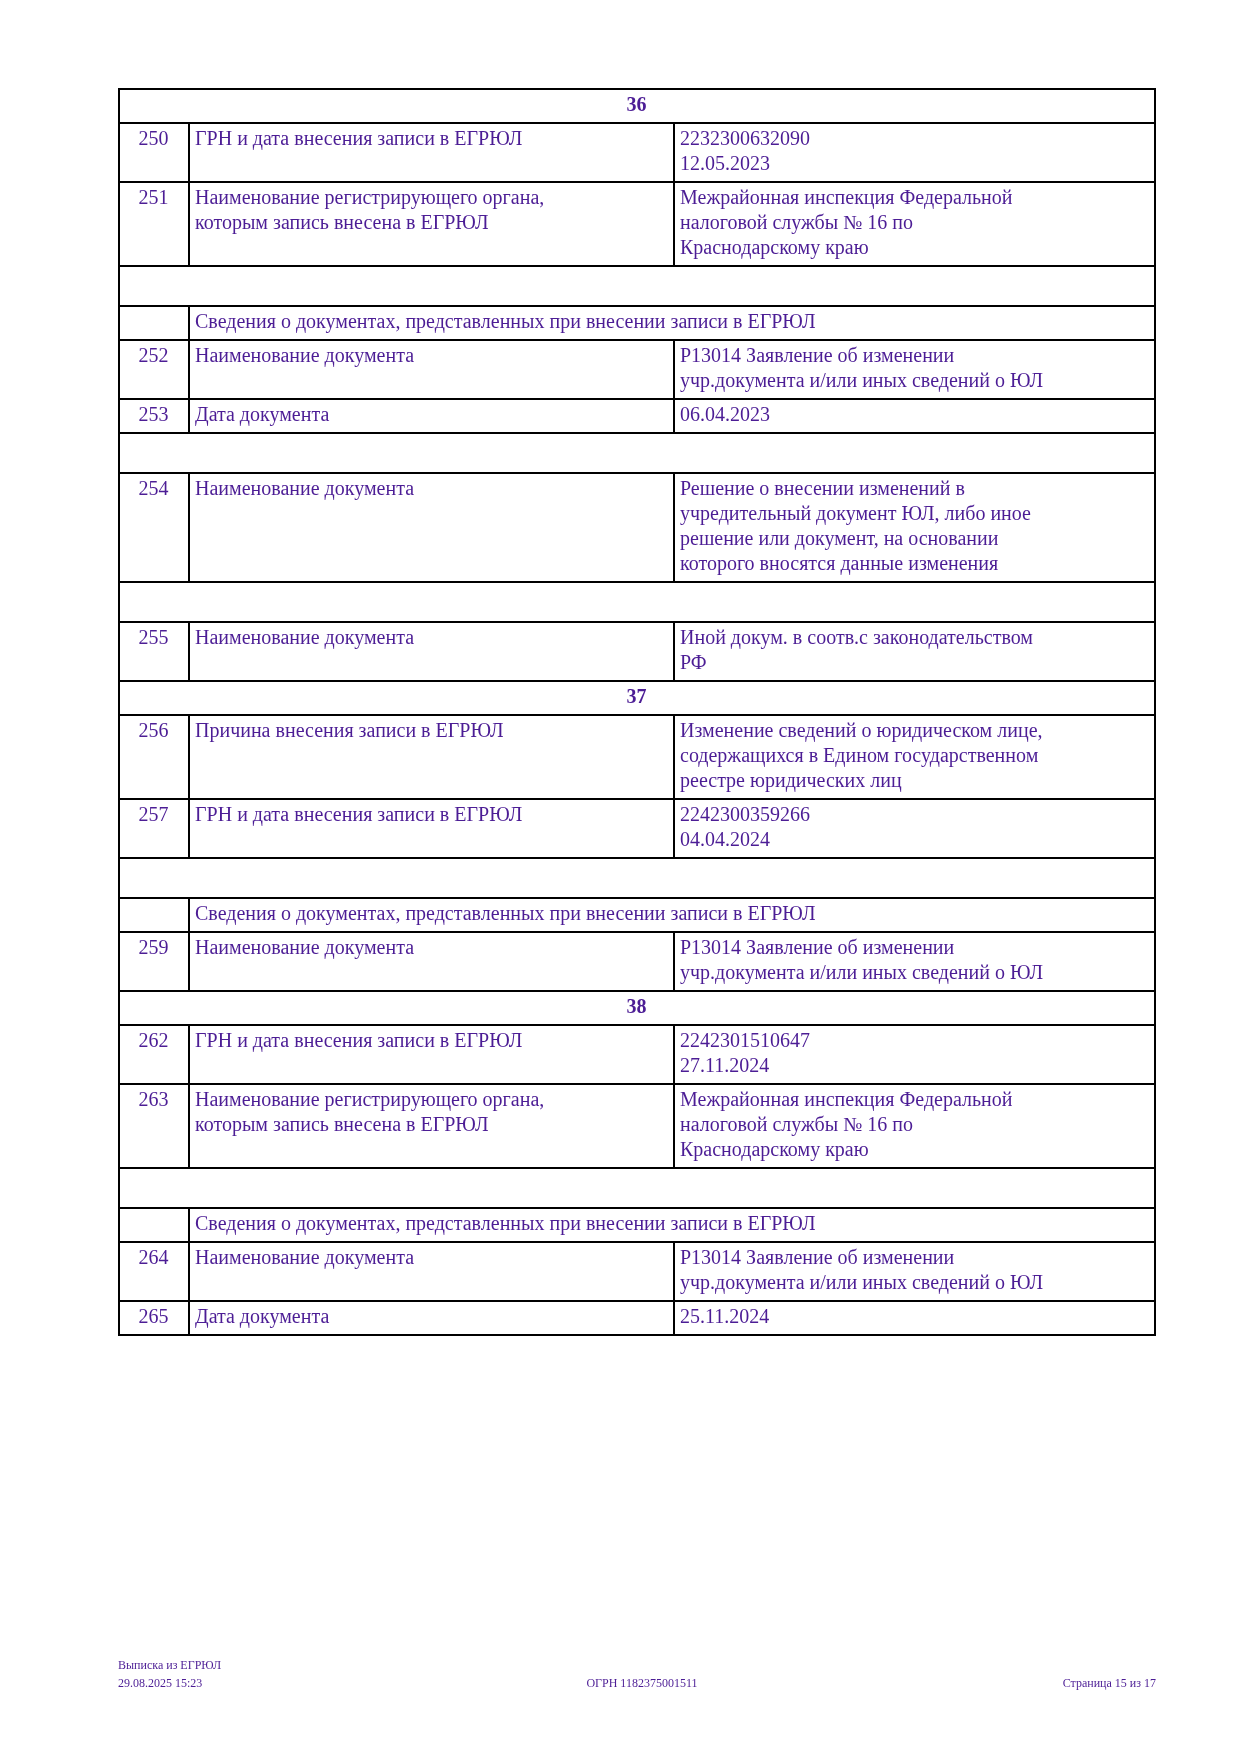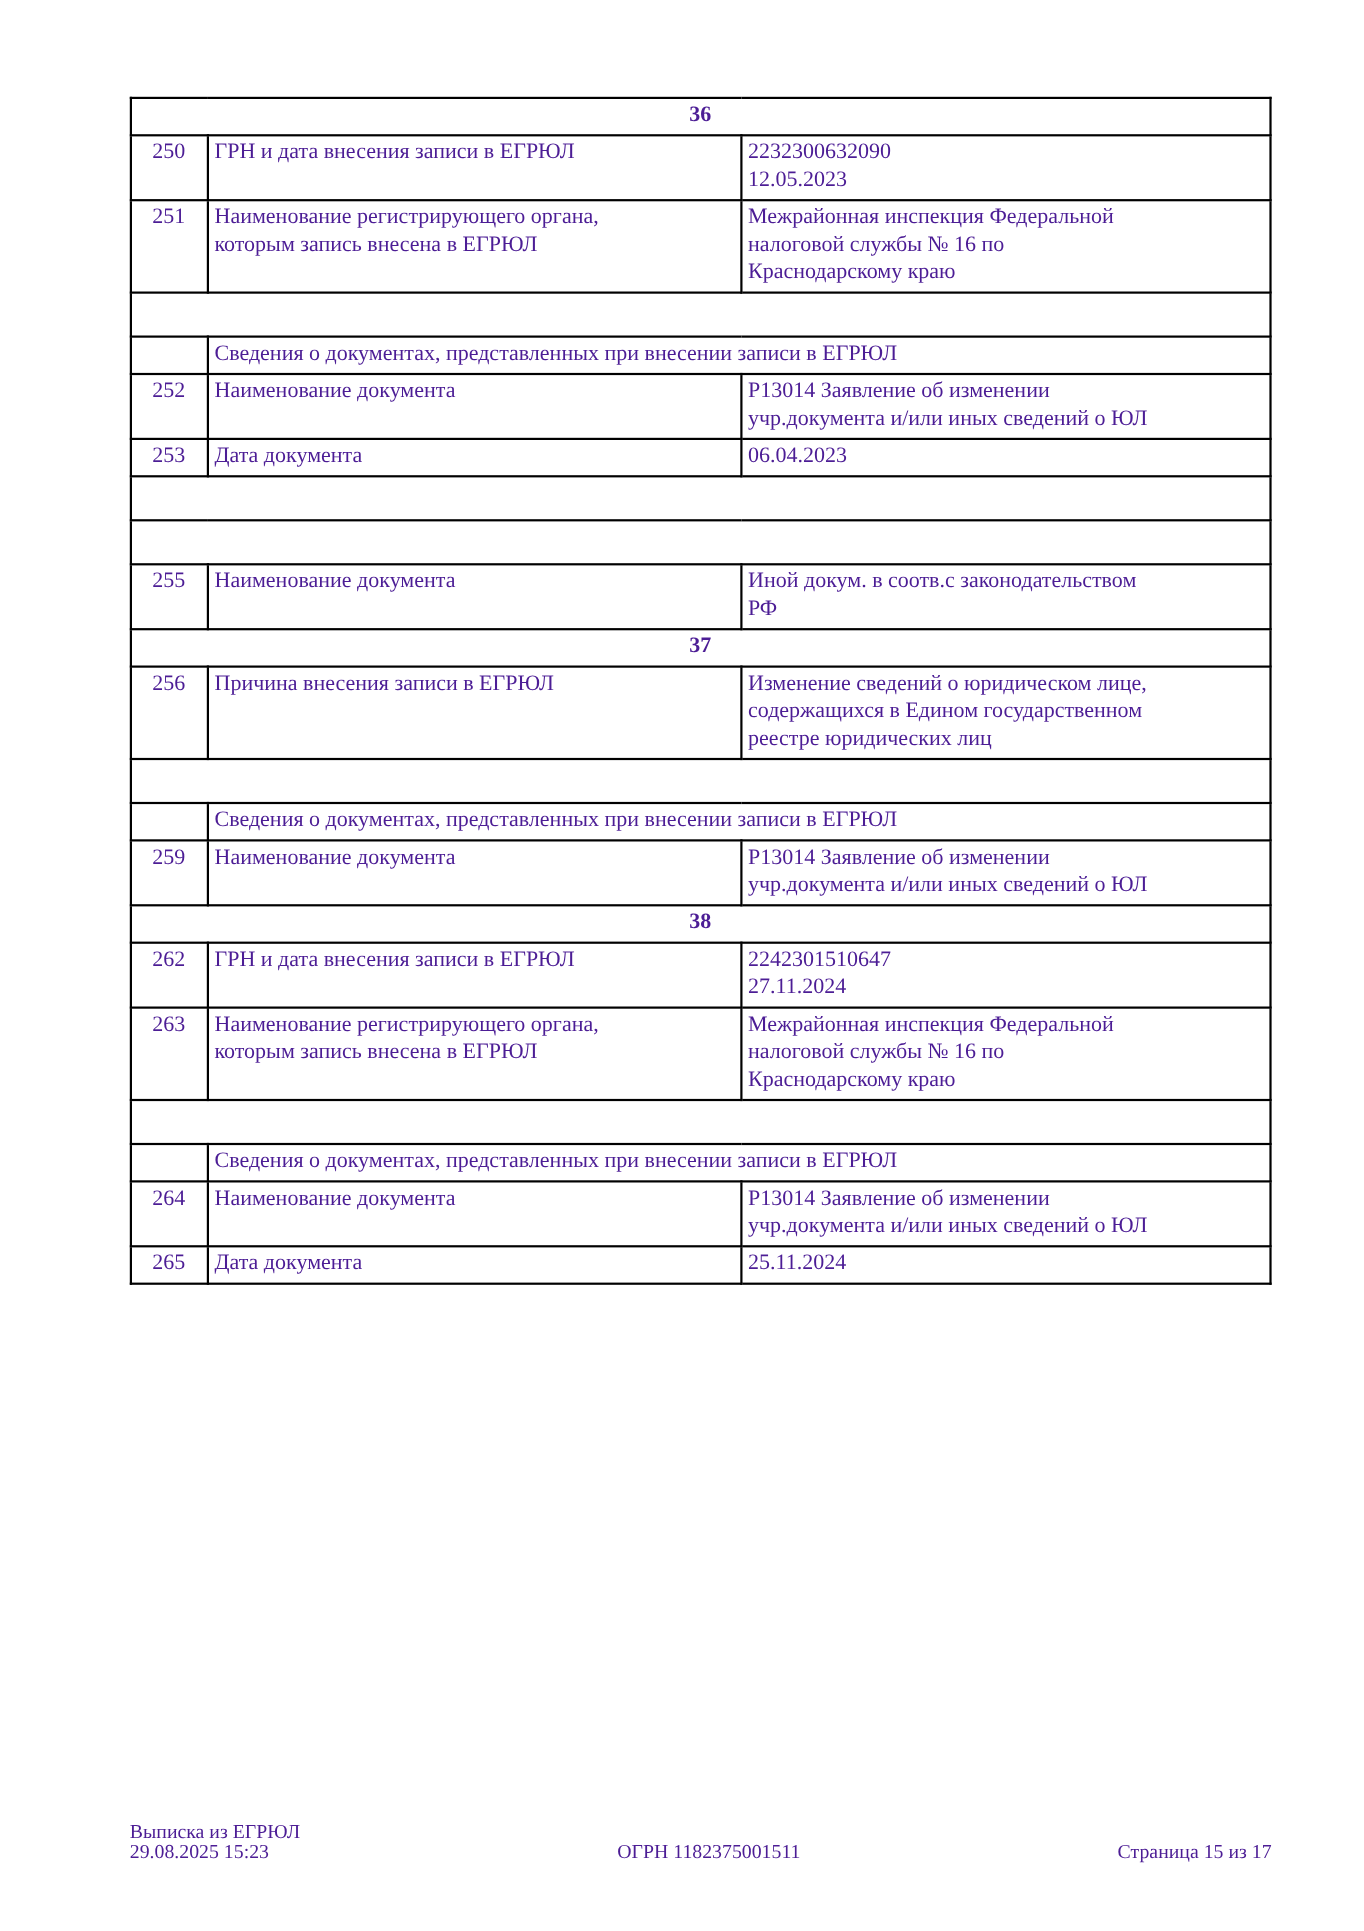--- a/index.html
+++ b/index.html
@@ -55,21 +55,21 @@
     overflow: hidden;
   }
   .footer {
     position: absolute;
     left: 118px;
     top: 1656px;
     width: 1038px;
     display: flex;
     justify-content: space-between;
     align-items: flex-end;
-    font-size: 18px;
+    font-size: 12px;
     line-height: 18px;
   }
   .footer .block-left div {
     white-space: nowrap;
   }
 </style>
 </head>
 <body>
 
 <div class="page">
@@ -113,37 +113,51 @@
         </tr>
         <tr>
           <td class="cell-num">253</td>
           <td class="cell-label">Дата документа</td>
           <td class="cell-value">06.04.2023</td>
         </tr>
         <tr>
           <td class="cell-spacer" colspan="3"></td>
         </tr>
         <tr>
+          <td class="cell-num">254</td>
+          <td class="cell-label">Наименование документа</td>
+          <td class="cell-value">Решение о внесении изменений в
+учредительный документ ЮЛ, либо иное
+решение или документ, на основании
+которого вносятся данные изменения</td>
+        </tr>
+        <tr>
           <td class="cell-spacer" colspan="3"></td>
         </tr>
         <tr>
           <td class="cell-num">255</td>
           <td class="cell-label">Наименование документа</td>
           <td class="cell-value">Иной докум. в соотв.с законодательством
 РФ</td>
         </tr>
         <tr>
           <td class="cell-section" colspan="3">37</td>
         </tr>
         <tr>
           <td class="cell-num">256</td>
           <td class="cell-label">Причина внесения записи в ЕГРЮЛ</td>
           <td class="cell-value">Изменение сведений о юридическом лице,
 содержащихся в Едином государственном
 реестре юридических лиц</td>
+        </tr>
+        <tr>
+          <td class="cell-num">257</td>
+          <td class="cell-label">ГРН и дата внесения записи в ЕГРЮЛ</td>
+          <td class="cell-value">2242300359266
+04.04.2024</td>
         </tr>
         <tr>
           <td class="cell-spacer" colspan="3"></td>
         </tr>
         <tr>
           <td class="cell-num"></td>
           <td class="cell-subheader" colspan="2">Сведения о документах, представленных при внесении записи в ЕГРЮЛ</td>
         </tr>
         <tr>
           <td class="cell-num">259</td>

